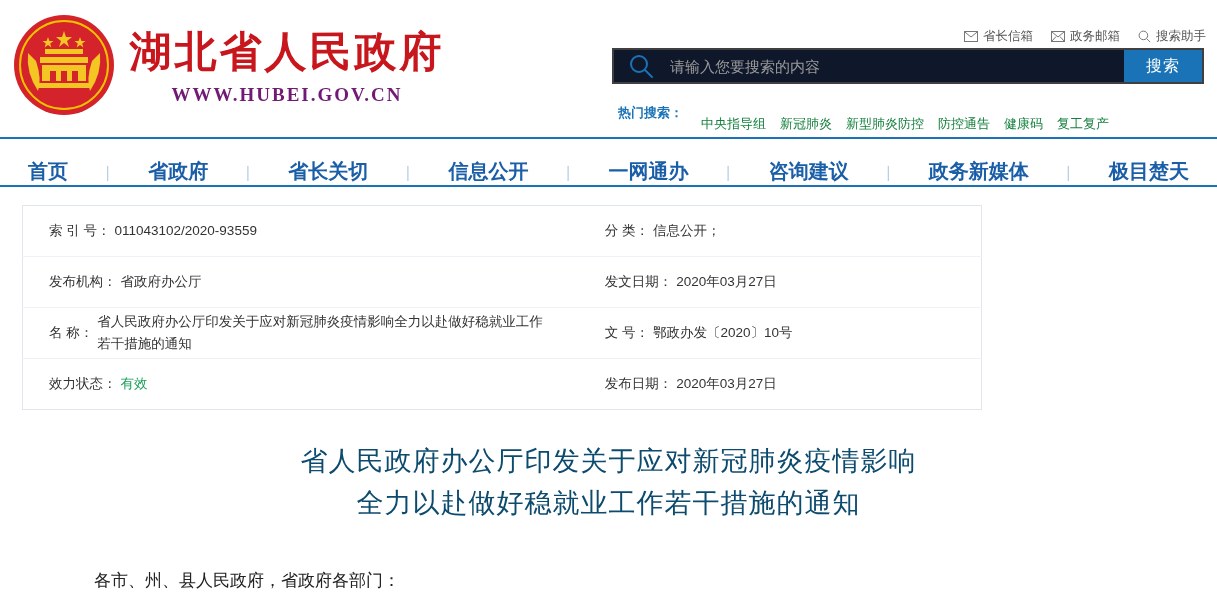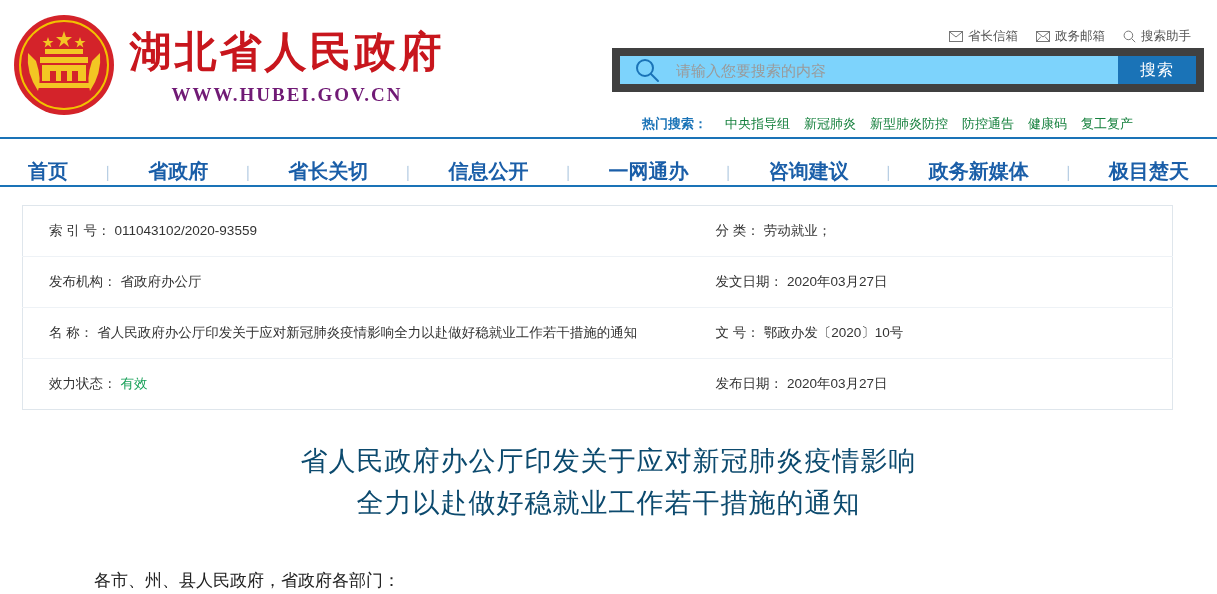--- a/index.html
+++ b/index.html
@@ -51,21 +51,21 @@
     font-family: "Liberation Serif", serif;
     font-size: 19px;
     font-weight: bold;
     color: #701a75;
     letter-spacing: 2px;
   }
 
   
   .toplinks {
     position: absolute;
-    right: 26px;
+    right: 11px;
     top: 28px;
     display: flex;
     align-items: center;
     gap: 18px;
     font-size: 12.5px;
     color: #555;
     text-align: right;
   }
   .toplink {
     display: flex;
@@ -75,25 +75,25 @@
     white-space: nowrap;
   }
   .toplink svg { display: block; }
 
   
   .search-wrap {
     position: absolute;
     left: 612px;
     top: 48px;
     width: 592px;
-    height: 44px;
-    display: flex;
-    border: 8px solid #404040;
+    height: 36px;
+    display: flex;
+    border: 2px solid #404040;
     box-sizing: border-box;
-    background: #7dd3fc;
+    background: #0f172a;
   }
   .search-icon-box {
     width: 54px;
     display: flex;
     align-items: center;
     justify-content: center;
   }
   .search-input {
     flex: 1;
     border: none;
@@ -109,24 +109,24 @@
     background: #1a73b7;
     color: #fff;
     border: none;
     font-size: 16px;
     font-family: "Liberation Sans", sans-serif;
     cursor: pointer;
     letter-spacing: 1px;
   }
   .hot-row {
     position: absolute;
-    left: 642px;
+    left: 618px;
     top: 104px;
     display: flex;
-    align-items: flex-end;
+    align-items: flex-start;
     font-size: 13px;
     gap: 14px;
     white-space: nowrap;
   }
   .hot-label { color: #1a73b7; font-weight: bold; margin-right: 4px; }
   .hot-item { color: #15803d; cursor: pointer; margin-top: 11px; }
 
   
   .nav {
     height: 50px;
@@ -150,21 +150,21 @@
     color: #b9cfe4;
     font-size: 16px;
     font-weight: normal;
   }
 
   
   .content {
     padding: 18px 22px 0 22px;
   }
   .meta-table {
-    width: 1151px;
+    width: 960px;
     border: 1px solid #dfe6ec;
     border-collapse: collapse;
     table-layout: fixed;
     background: #fff;
   }
   .meta-table td {
     padding: 0;
     vertical-align: middle;
     height: 50px;
     font-size: 13.5px;
@@ -318,21 +318,21 @@
         <tr class="row-sep">
       <td class="col-left">
         <div class="meta-cell">
           <span class="meta-label">索 引 号：</span>
           <span class="meta-value">011043102/2020-93559</span>
         </div>
       </td>
       <td class="col-right">
         <div class="meta-cell">
           <span class="meta-label">分 类：</span>
-          <span class="meta-value">劳动就业；</span>
+          <span class="meta-value">信息公开；</span>
         </div>
       </td>
     </tr>
     <tr class="row-sep">
       <td class="col-left">
         <div class="meta-cell">
           <span class="meta-label">发布机构：</span>
           <span class="meta-value">省政府办公厅</span>
         </div>
       </td>

